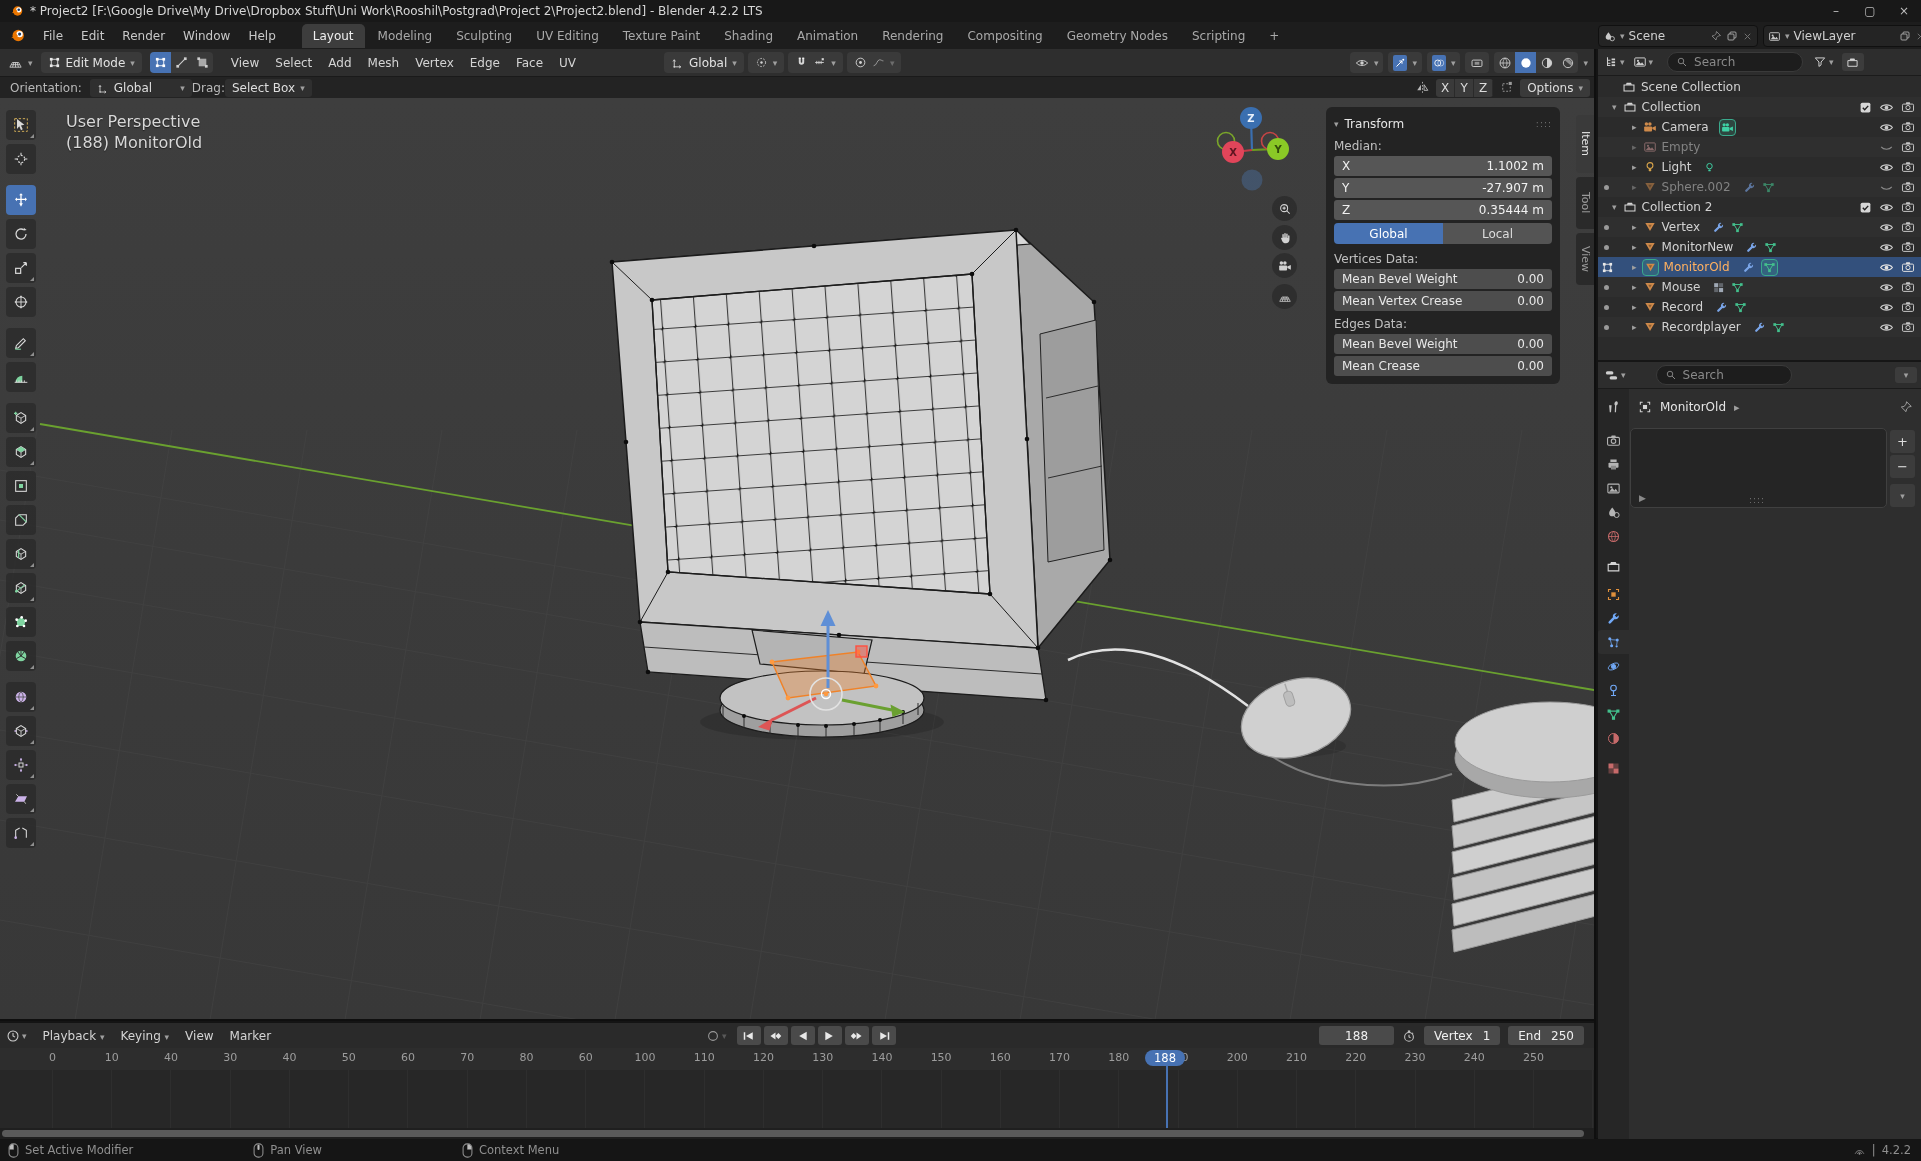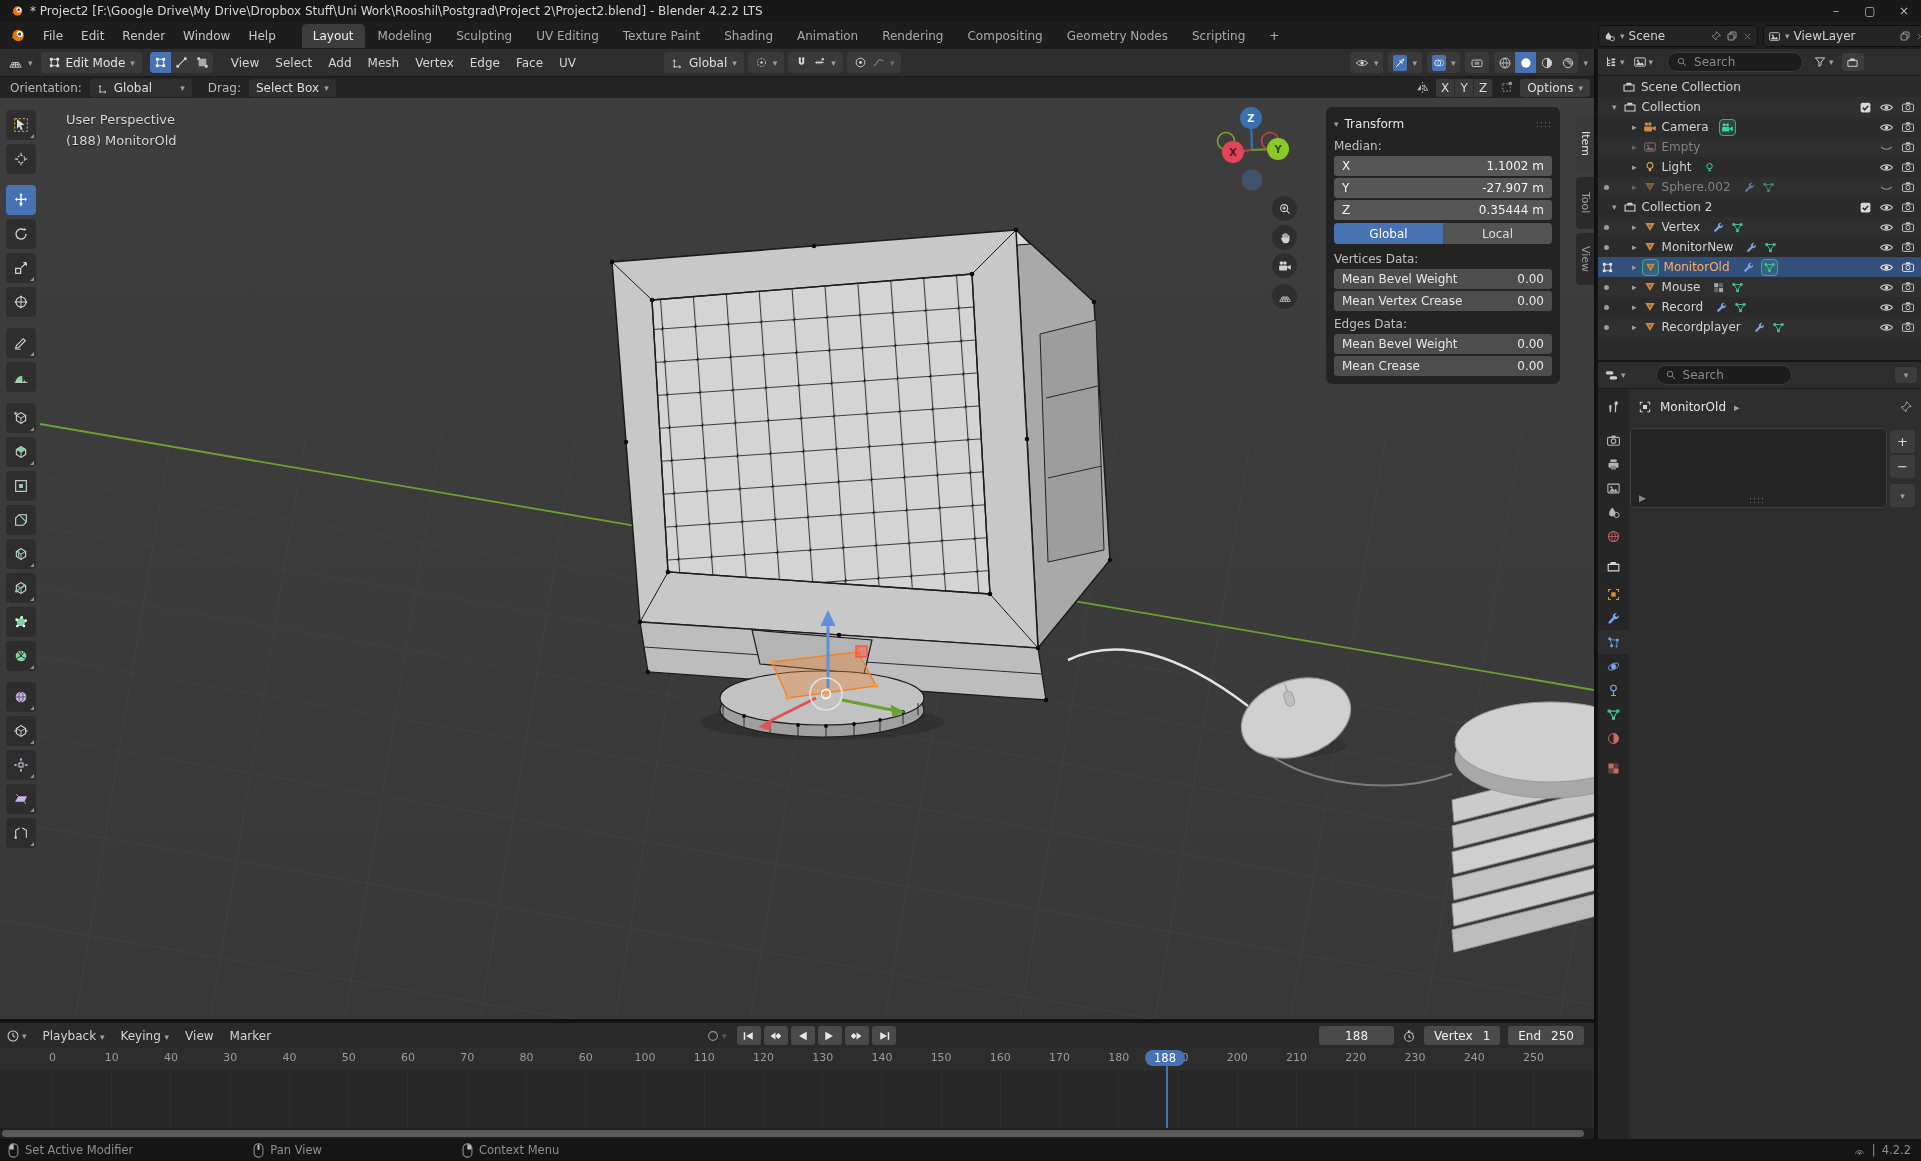--- a/index.html
+++ b/index.html
@@ -23,21 +23,21 @@
   .dd{display:flex;align-items:center;gap:5px;background:#3a3a3a;border-radius:4px;height:21px;padding:0 7px;color:#e2e2e2;}
   .chev{font-size:9px;color:#9f9f9f;}
   .selmode{width:21px;height:21px;display:flex;align-items:center;justify-content:center;background:#3a3a3a;}
   .selmode.on{background:#4772b3;}
   .toolrow{left:0;top:77px;width:1594px;height:21px;background:#232323;display:flex;align-items:center;border-bottom:1px solid #141414;}
   .lbl{color:#b9b9b9;}
   .mini{background:#2f2f2f;border-radius:3px;height:18px;display:flex;align-items:center;padding:0 7px;gap:5px;color:#dedede;}
   .axbtn{width:18px;height:18px;display:flex;align-items:center;justify-content:center;background:#3a3a3a;color:#dcdcdc;border-right:1px solid #2a2a2a;}
   
   .viewport{left:0;top:98px;width:1594px;height:921px;background:#3b3b3b;overflow:hidden;}
-  .ovl{color:#d8d8d8;font-size:13px;text-shadow:0 1px 1px #00000088;}
+  .ovl{color:#d8d8d8;font-size:16px;text-shadow:0 1px 1px #00000088;}
   .tbtn{width:30px;height:30px;background:rgba(44,44,44,.85);border-radius:4px;margin-bottom:4px;display:flex;align-items:center;justify-content:center;position:relative;}
   .tbtn.on{background:#4772b3;}
   .tbtn.cor:after{content:"";position:absolute;right:2px;bottom:2px;border-left:4px solid transparent;border-bottom:4px solid #8f8f8f;}
   .tgap{height:7px;}
   .navbtn{position:absolute;width:25px;height:25px;border-radius:50%;background:rgba(32,32,32,.5);display:flex;align-items:center;justify-content:center;}
   
   .npanel{left:1326px;top:9px;width:234px;background:rgba(34,34,34,.95);border-radius:6px;padding:6px 8px 8px 8px;box-sizing:border-box;}
   .nprow{display:flex;align-items:center;background:#565656;border-radius:3px;height:20px;margin-bottom:2px;padding:0 8px;color:#f1f1f1;}
   .nprow .v{margin-left:auto;}
   .npflat{display:flex;align-items:center;background:#4d4d4d;border-radius:3px;height:20px;margin-bottom:2px;padding:0 8px;color:#e8e8e8;}
@@ -589,22 +589,22 @@
 
   <div class="abs toolrow">
     <span class="lbl" style="margin-left:10px">Orientation:</span>
     <div class="mini" style="margin-left:8px;width:88px">
       <svg class="ic" width="12" height="12" viewBox="0 0 24 24" color="#cfcfcf">
           <use href="#sy-orient"></use>
         </svg>
       <span>Global</span>
         <span class="chev" style="margin-left:auto">▾</span>
     </div>
-    <span class="lbl" style="margin-left:16px">Drag:</span>
-    <div class="mini" style="margin-left:8px">
+    <span class="lbl" style="">Drag:</span>
+    <div class="mini" style="">
       <span>Select Box</span>
         <span class="chev">▾</span>
     </div>
     <div class="abs row" style="right:4px;gap:6px">
       <svg class="ic" width="15" height="15" viewBox="0 0 24 24" color="#b9b9b9">
           <use href="#sy-mirror"></use>
         </svg>
       <div class="row" style="border-radius:3px;overflow:hidden">
         <div class="axbtn">X</div>
         <div class="axbtn">Y</div>

